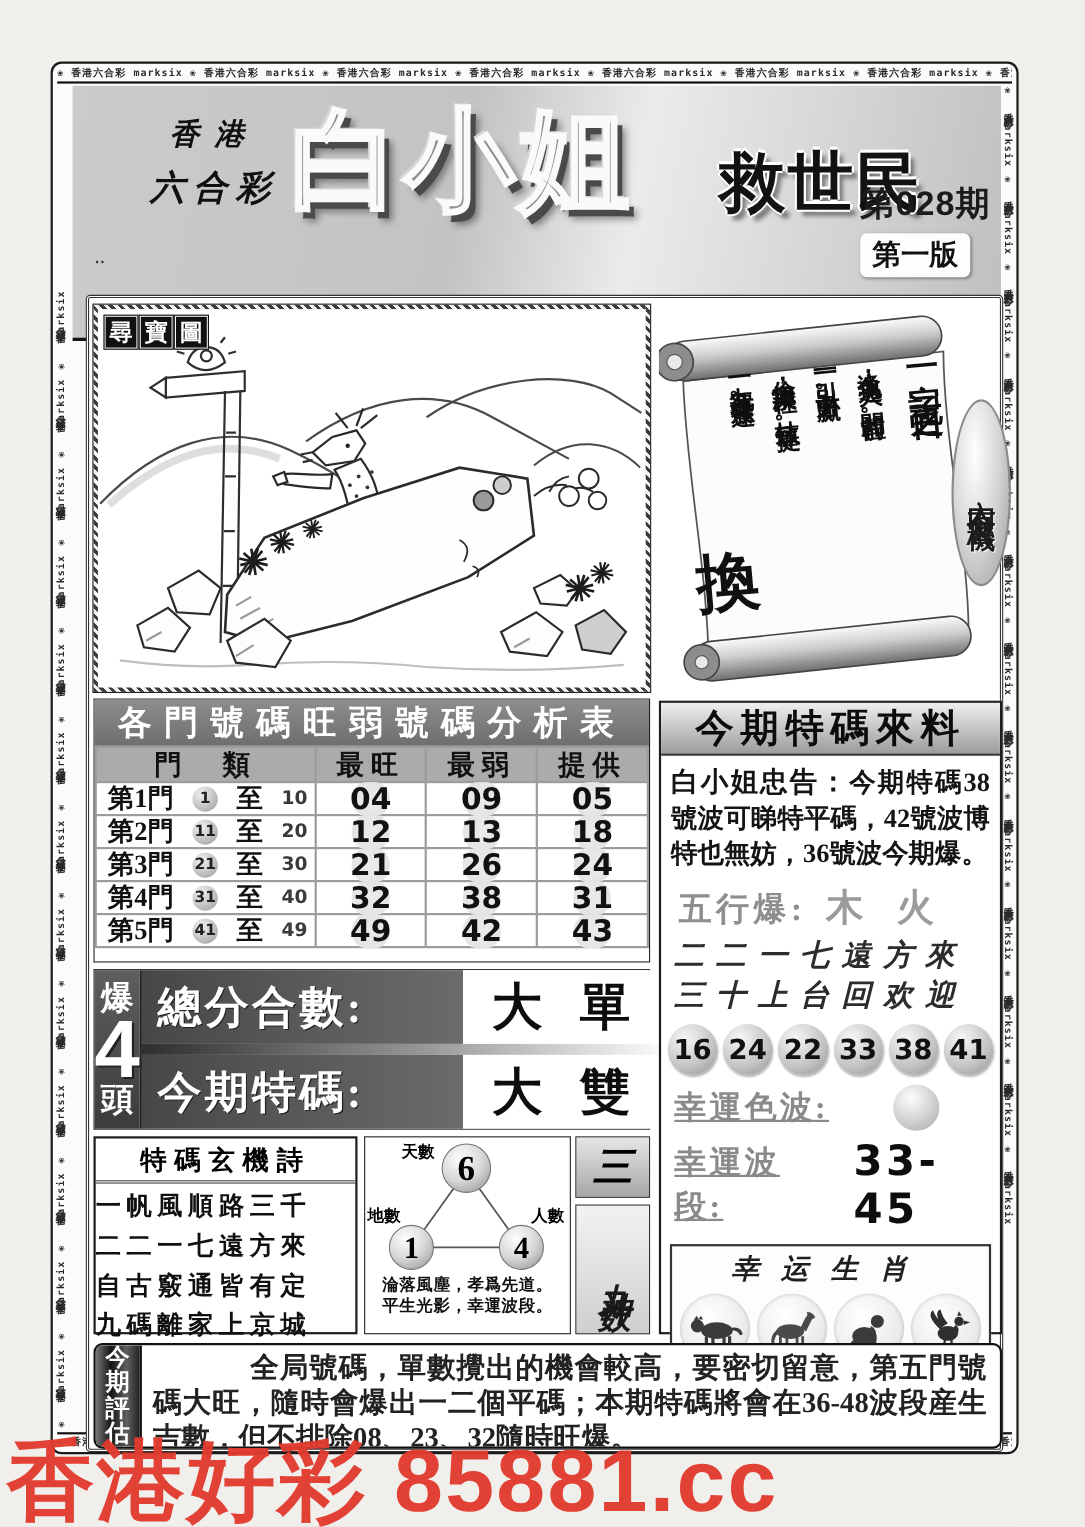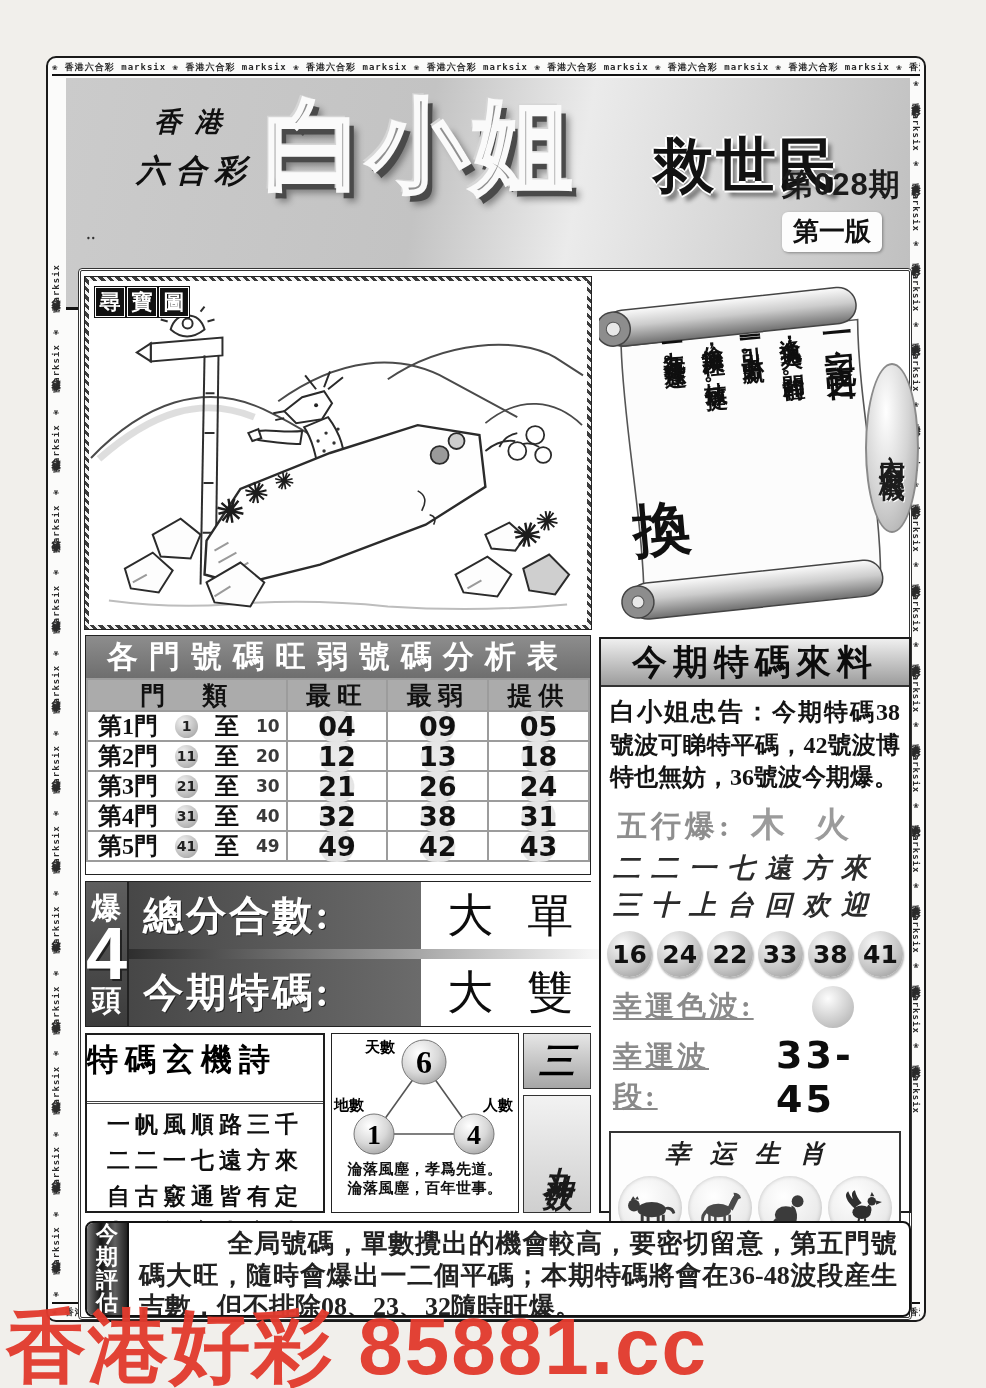--- a/index.html
+++ b/index.html
@@ -69,29 +69,29 @@
   .burst-key { width:84px; background:linear-gradient(180deg,#5e5e5e,#3c3c3c); color:#fff; display:flex;
                flex-direction:column; align-items:center; justify-content:center; border-right:2px solid #222; }
   .burst-key .k1,.burst-key .k3 { font-size:30px; font-weight:bold; line-height:1; }
   .burst-key .k2 { font:bold 74px "Liberation Sans",sans-serif; line-height:.85;
                    text-shadow:2px 2px 0 #222; }
   .burst-rows { flex:1; display:flex; flex-direction:column; }
   .burst-row { flex:1; display:flex; }
   .burst-row .blabel { flex:0 0 292px; background:linear-gradient(90deg,#474747,#6b6b6b); color:#fff;
                        font-size:40px; font-weight:bold; letter-spacing:3px; display:flex; align-items:center; padding-left:14px;
                        text-shadow:1px 1px 0 #222; }
-  .burst-row .bvalue { flex:1; background:#fff; color:#0d0d0d; font-size:46px; font-weight:normal;
+  .burst-row .bvalue { flex:1; background:#fff; color:#0d0d0d; font-size:46px; font-weight:bold;
                        display:flex; align-items:center; padding-left:26px; letter-spacing:34px; white-space:nowrap; }
   .burst-div { height:10px; background:linear-gradient(90deg,#2e2e2e,#9a9a9a 55%,#fdfdfd); }
 
   
   .poem { position:absolute; left:4px; top:762px; width:240px; height:180px; border:2px solid #1d1d1d; background:#fff; }
-  .poem-title { font-size:31px; font-weight:bold; text-align:left; letter-spacing:7px; padding:4px 0 20px;
+  .poem-title { font-size:24px; font-weight:bold; text-align:center; letter-spacing:7px; padding:4px 0 2px;
                 border-bottom:3px double #444; }
-  .poem-line { font-size:23px; font-weight:bold; text-align:center; letter-spacing:5px; margin-top:5px; color:#101010; }
+  .poem-line { font-size:23px; font-weight:bold; text-align:left; letter-spacing:5px; margin-top:5px; color:#101010; }
 
   
   .trinity { position:absolute; left:250px; top:762px; width:188px; height:180px; border:1.5px solid #222; background:#fff; }
   .trinity svg { display:block; }
   .tri-lines { text-align:center; font-size:15px; font-weight:bold; line-height:1.25; color:#111; letter-spacing:.5px; }
 
   
   .strip { position:absolute; left:442px; top:762px; width:68px; height:180px; display:flex; flex-direction:column; gap:6px; }
   .strip-top { height:56px; border:1.5px solid #333; background:linear-gradient(180deg,#e6e6e6,#a6a6a6);
                display:flex; align-items:center; justify-content:center; font-size:36px; font-weight:bold; font-style:italic; }
@@ -400,21 +400,21 @@
           <circle cx="142" cy="100" r="20" fill="url(#ballg)" stroke="#777"></circle>
           <text x="92" y="39" text-anchor="middle" font-size="32" font-weight="bold" font-family="Liberation Serif, serif">6</text>
           <text x="42" y="110" text-anchor="middle" font-size="28" font-weight="bold" font-family="Liberation Serif, serif">1</text>
           <text x="142" y="110" text-anchor="middle" font-size="28" font-weight="bold" font-family="Liberation Serif, serif">4</text>
           <text x="48" y="18" text-anchor="middle" font-size="15" font-weight="bold" font-family="Liberation Serif, serif">天數</text>
           <text x="17" y="76" text-anchor="middle" font-size="15" font-weight="bold" font-family="Liberation Serif, serif">地數</text>
           <text x="166" y="76" text-anchor="middle" font-size="15" font-weight="bold" font-family="Liberation Serif, serif">人數</text>
         </svg>
         <div class="tri-lines">
           <div>淪落風塵，孝爲先道。</div>
-          <div>淪落風塵，百年世事。</div>
+          <div>平生光影，幸運波段。</div>
         </div>
       </div>
 
       <div class="strip">
         <div class="strip-top">三</div>
         <div class="strip-bottom">九神数</div>
       </div>
 
       <div class="scrollwrap">
         <svg viewBox="0 0 312 360" width="312" height="360">

